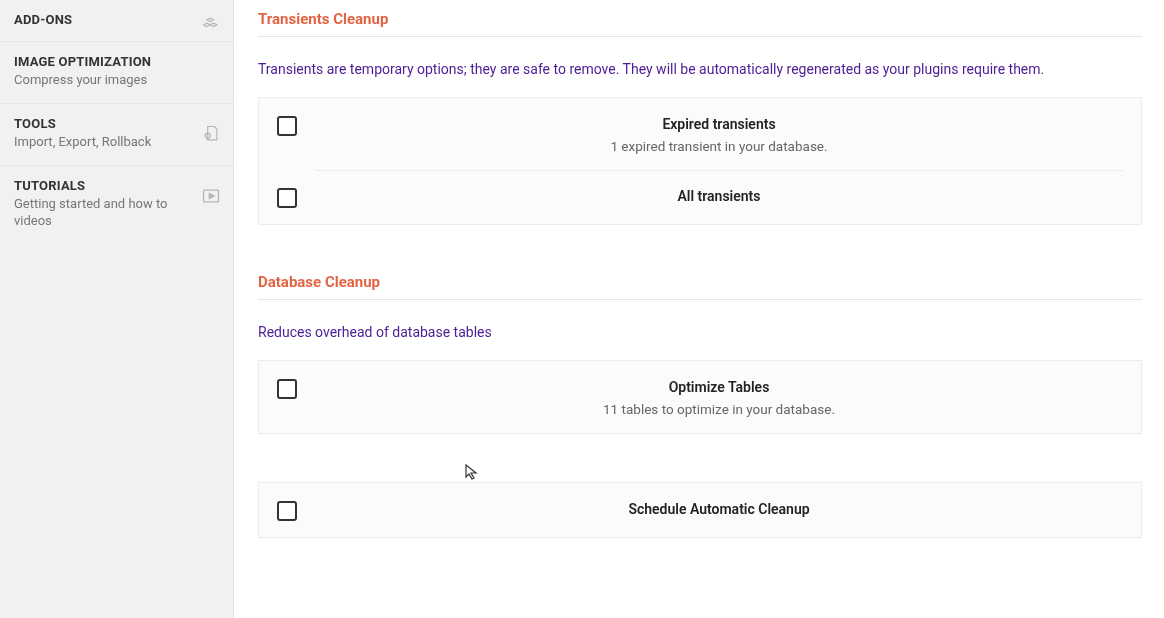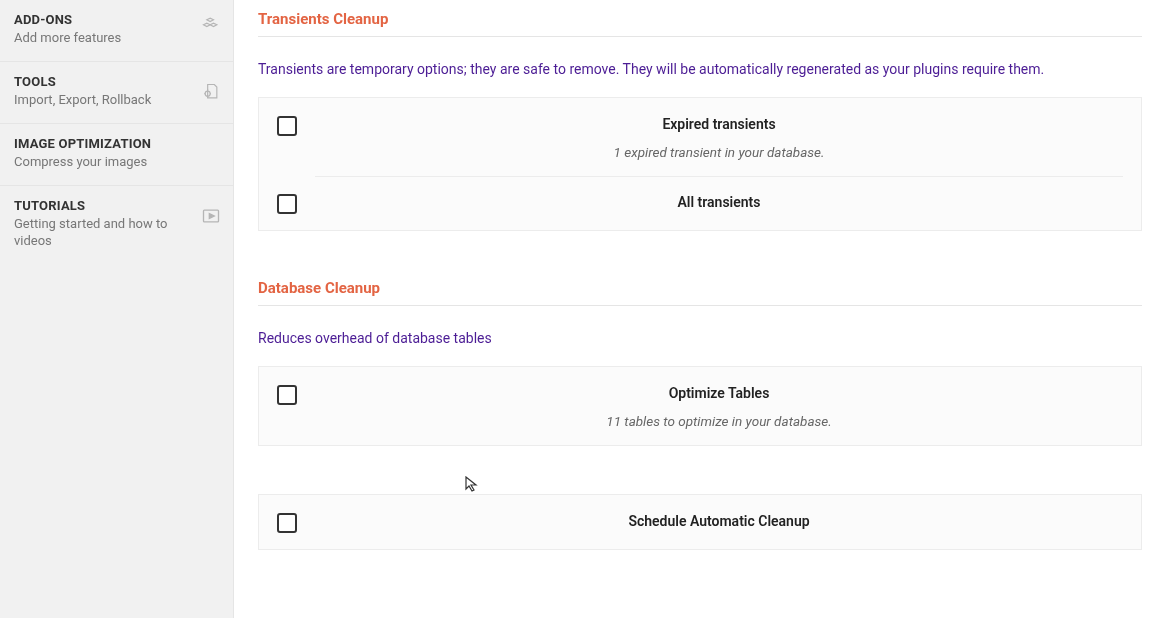--- a/index.html
+++ b/index.html
@@ -101,61 +101,59 @@
   }
   .row-body { flex: 1; text-align: center; }
   .row-title {
     font-weight: 600;
     font-size: 14px;
     color: #222;
   }
   .row-sub {
     font-size: 13.5px;
     color: #666;
-    margin-top: 12px;
-    font-style: italic;
+    margin-top: 6px;
   }
   .section { margin-bottom: 10px; }
   .cursor {
     position: absolute;
     pointer-events: none;
     width: 16px;
     height: 16px;
   }
 </style>
 </head>
 <body>
 
 <div class="sidebar">
   <div class="side-item">
     <div class="side-title">ADD-ONS</div>
-    <div class="side-sub">Add more features</div>
     <span class="side-icon">
       <svg viewBox="0 0 24 24" fill="none" stroke="currentColor" stroke-width="1.4">
         <path d="M7 7 L11 5 L15 7 L11 9 Z"></path>
         <path d="M3 13 L7 11 L11 13 L7 15 Z"></path>
         <path d="M11 13 L15 11 L19 13 L15 15 Z"></path>
       </svg>
     </span>
+  </div>
+  <div class="side-item">
+    <div class="side-title">IMAGE OPTIMIZATION</div>
+    <div class="side-sub">Compress your images</div>
   </div>
   <div class="side-item">
     <div class="side-title">TOOLS</div>
     <div class="side-sub">Import, Export, Rollback</div>
     <span class="side-icon side-icon-mid">
       <svg viewBox="0 0 24 24" fill="none" stroke="currentColor" stroke-width="1.4">
         <path d="M8 3 h8 l3 3 v13 h-11 z"></path>
         <circle cx="8" cy="14" r="3"></circle>
         <path d="M8 10 v-1 M8 19 v-1 M5 14 h-1 M12 14 h-1"></path>
       </svg>
     </span>
   </div>
-  <div class="side-item">
-    <div class="side-title">IMAGE OPTIMIZATION</div>
-    <div class="side-sub">Compress your images</div>
-  </div>
   <div class="side-item" style="border-bottom:none">
     <div class="side-title">TUTORIALS</div>
     <div class="side-sub">Getting started and how to videos</div>
     <span class="side-icon side-icon-mid">
       <svg viewBox="0 0 24 24" fill="none" stroke="currentColor" stroke-width="1.6">
         <rect x="3" y="5" width="18" height="14" rx="1"></rect>
         <path d="M10 9 l6 3 l-6 3 z" fill="currentColor"></path>
       </svg>
     </span>
   </div>

